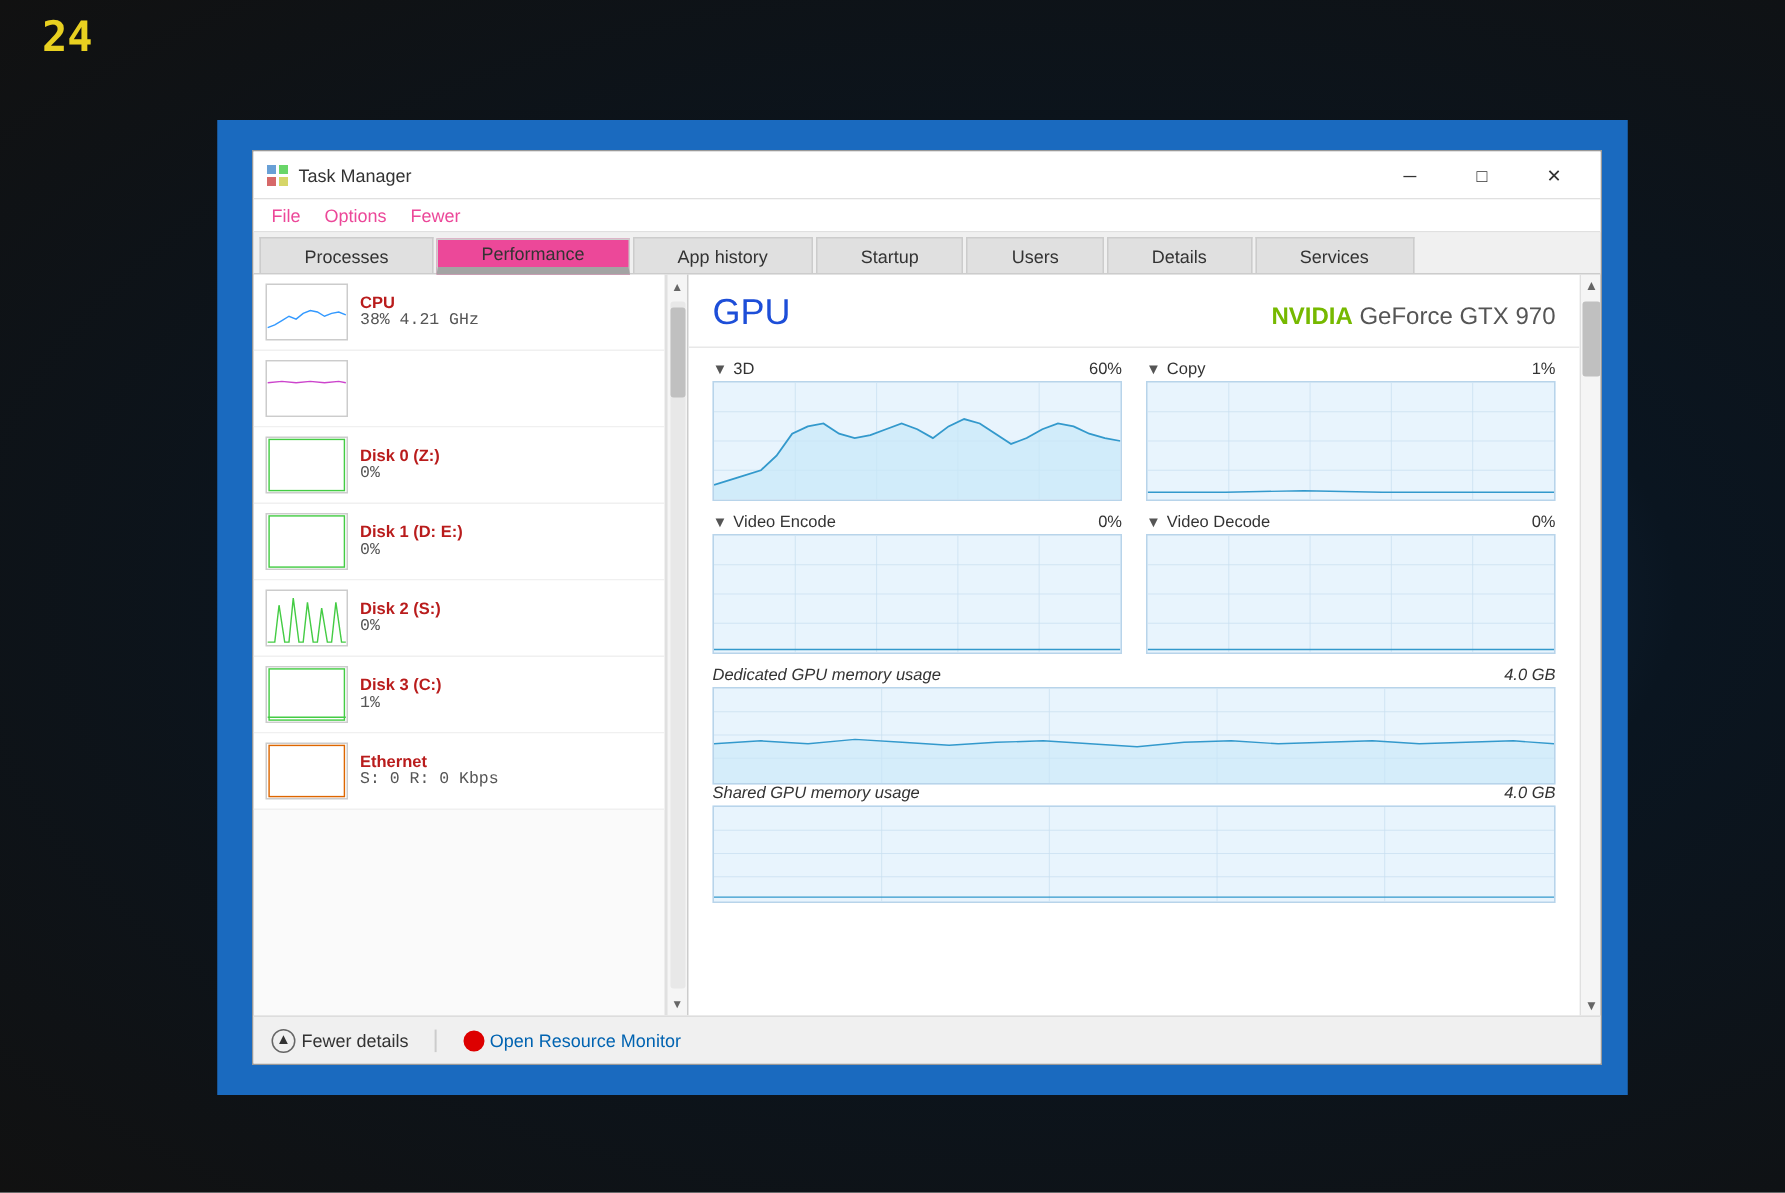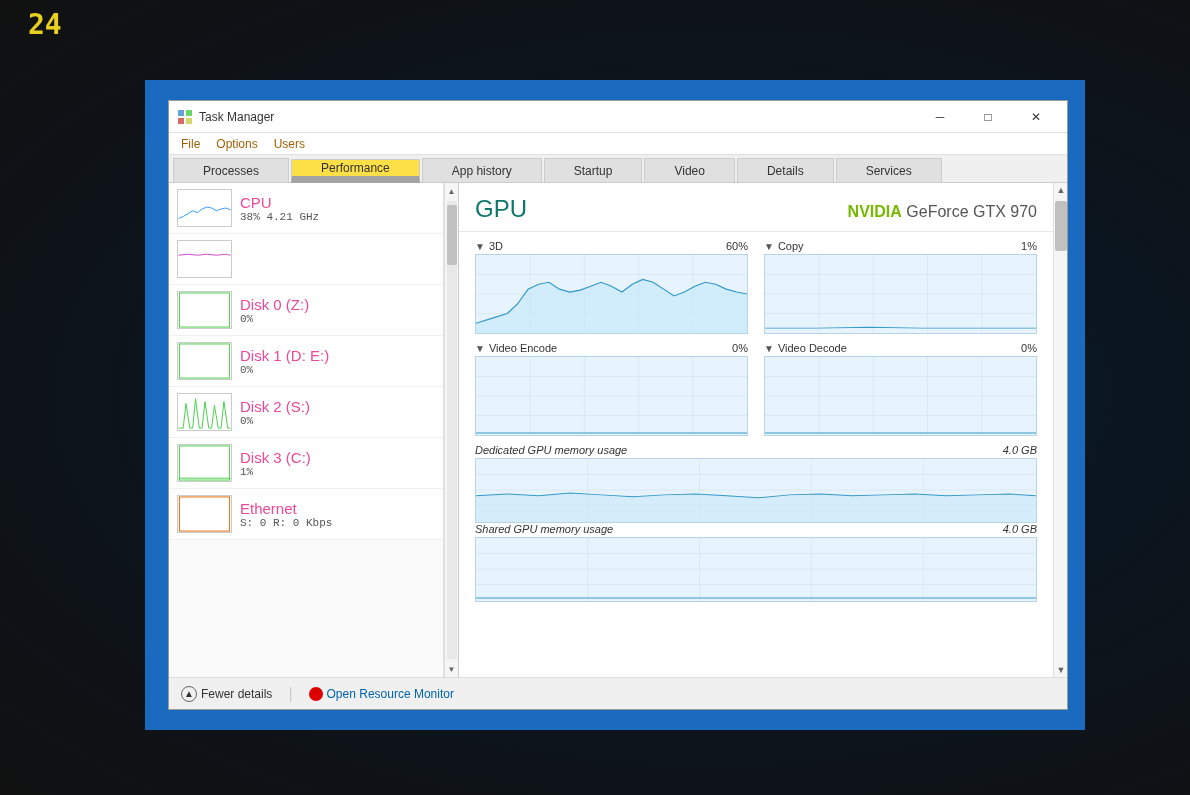--- a/index.html
+++ b/index.html
@@ -96,21 +96,21 @@
       background: #fff;
       height: 22px;
       display: flex;
       align-items: center;
       padding: 0 4px;
       border-bottom: 1px solid #e0e0e0;
       flex-shrink: 0;
     }
     .menu-item {
       font-size: 12px;
-      color: #a16207;
+      color: #ec4899;
       padding: 2px 8px;
       cursor: pointer;
     }
 
     
     .tab-bar {
       background: #f0f0f0;
       height: 28px;
       display: flex;
       align-items: flex-end;
@@ -125,22 +125,22 @@
       border: 1px solid #ccc;
       border-bottom: none;
       background: #e0e0e0;
       color: #333;
       margin-right: 2px;
       height: 24px;
       display: flex;
       align-items: center;
     }
     .tab.active {
-      background: #fde047;
-      border-bottom: 7px solid #a3a3a3;
+      background: #ec4899;
+      border-bottom: 5px solid #a3a3a3;
       margin-bottom: -1px;
       z-index: 1;
     }
 
     
     .main-content {
       display: flex;
       flex: 1;
       overflow: hidden;
     }
@@ -173,23 +173,23 @@
       flex-shrink: 0;
       margin-right: 8px;
       position: relative;
       overflow: hidden;
     }
 
     .sidebar-info {
       flex: 1;
     }
     .sidebar-item-title {
-      font-size: 15px;
-      font-weight: 400;
-      color: #ec4899;
+      font-size: 11px;
+      font-weight: 700;
+      color: #b91c1c;
     }
     .sidebar-item-sub {
       font-size: 11px;
       color: #555;
       font-family: Liberation Mono, monospace;
     }
 
     
     .sidebar-scrollbar {
       width: 14px;
@@ -236,21 +236,21 @@
 
     .gpu-header {
       display: flex;
       align-items: baseline;
       padding: 12px 16px 8px 16px;
       border-bottom: 1px solid #e8e8e8;
     }
     .gpu-title {
       font-size: 24px;
       font-weight: 300;
-      color: #0f766e;
+      color: #1d4ed8;
       flex: 1;
     }
     .gpu-subtitle {
       font-size: 16px;
       color: #555;
     }
     .gpu-subtitle .nvidia {
       color: #76b900;
       font-weight: bold;
     }
@@ -423,29 +423,29 @@
     <div class="title-bar-controls">
       <button class="title-btn">─</button>
       <button class="title-btn">□</button>
       <button class="title-btn close">✕</button>
     </div>
   </div>
 
   <div class="menu-bar">
     <span class="menu-item">File</span>
     <span class="menu-item">Options</span>
-    <span class="menu-item">Users</span>
+    <span class="menu-item">Fewer</span>
   </div>
 
   <div class="tab-bar">
     <div class="tab">Processes</div>
     <div class="tab active">Performance</div>
     <div class="tab">App history</div>
     <div class="tab">Startup</div>
-    <div class="tab">Video</div>
+    <div class="tab">Users</div>
     <div class="tab">Details</div>
     <div class="tab">Services</div>
   </div>
 
   <div class="main-content">
 
     <div style="display:flex; width:290px; flex-shrink:0; border-right:1px solid #ccc;">
       <div class="sidebar">
 
         <div class="sidebar-item">

